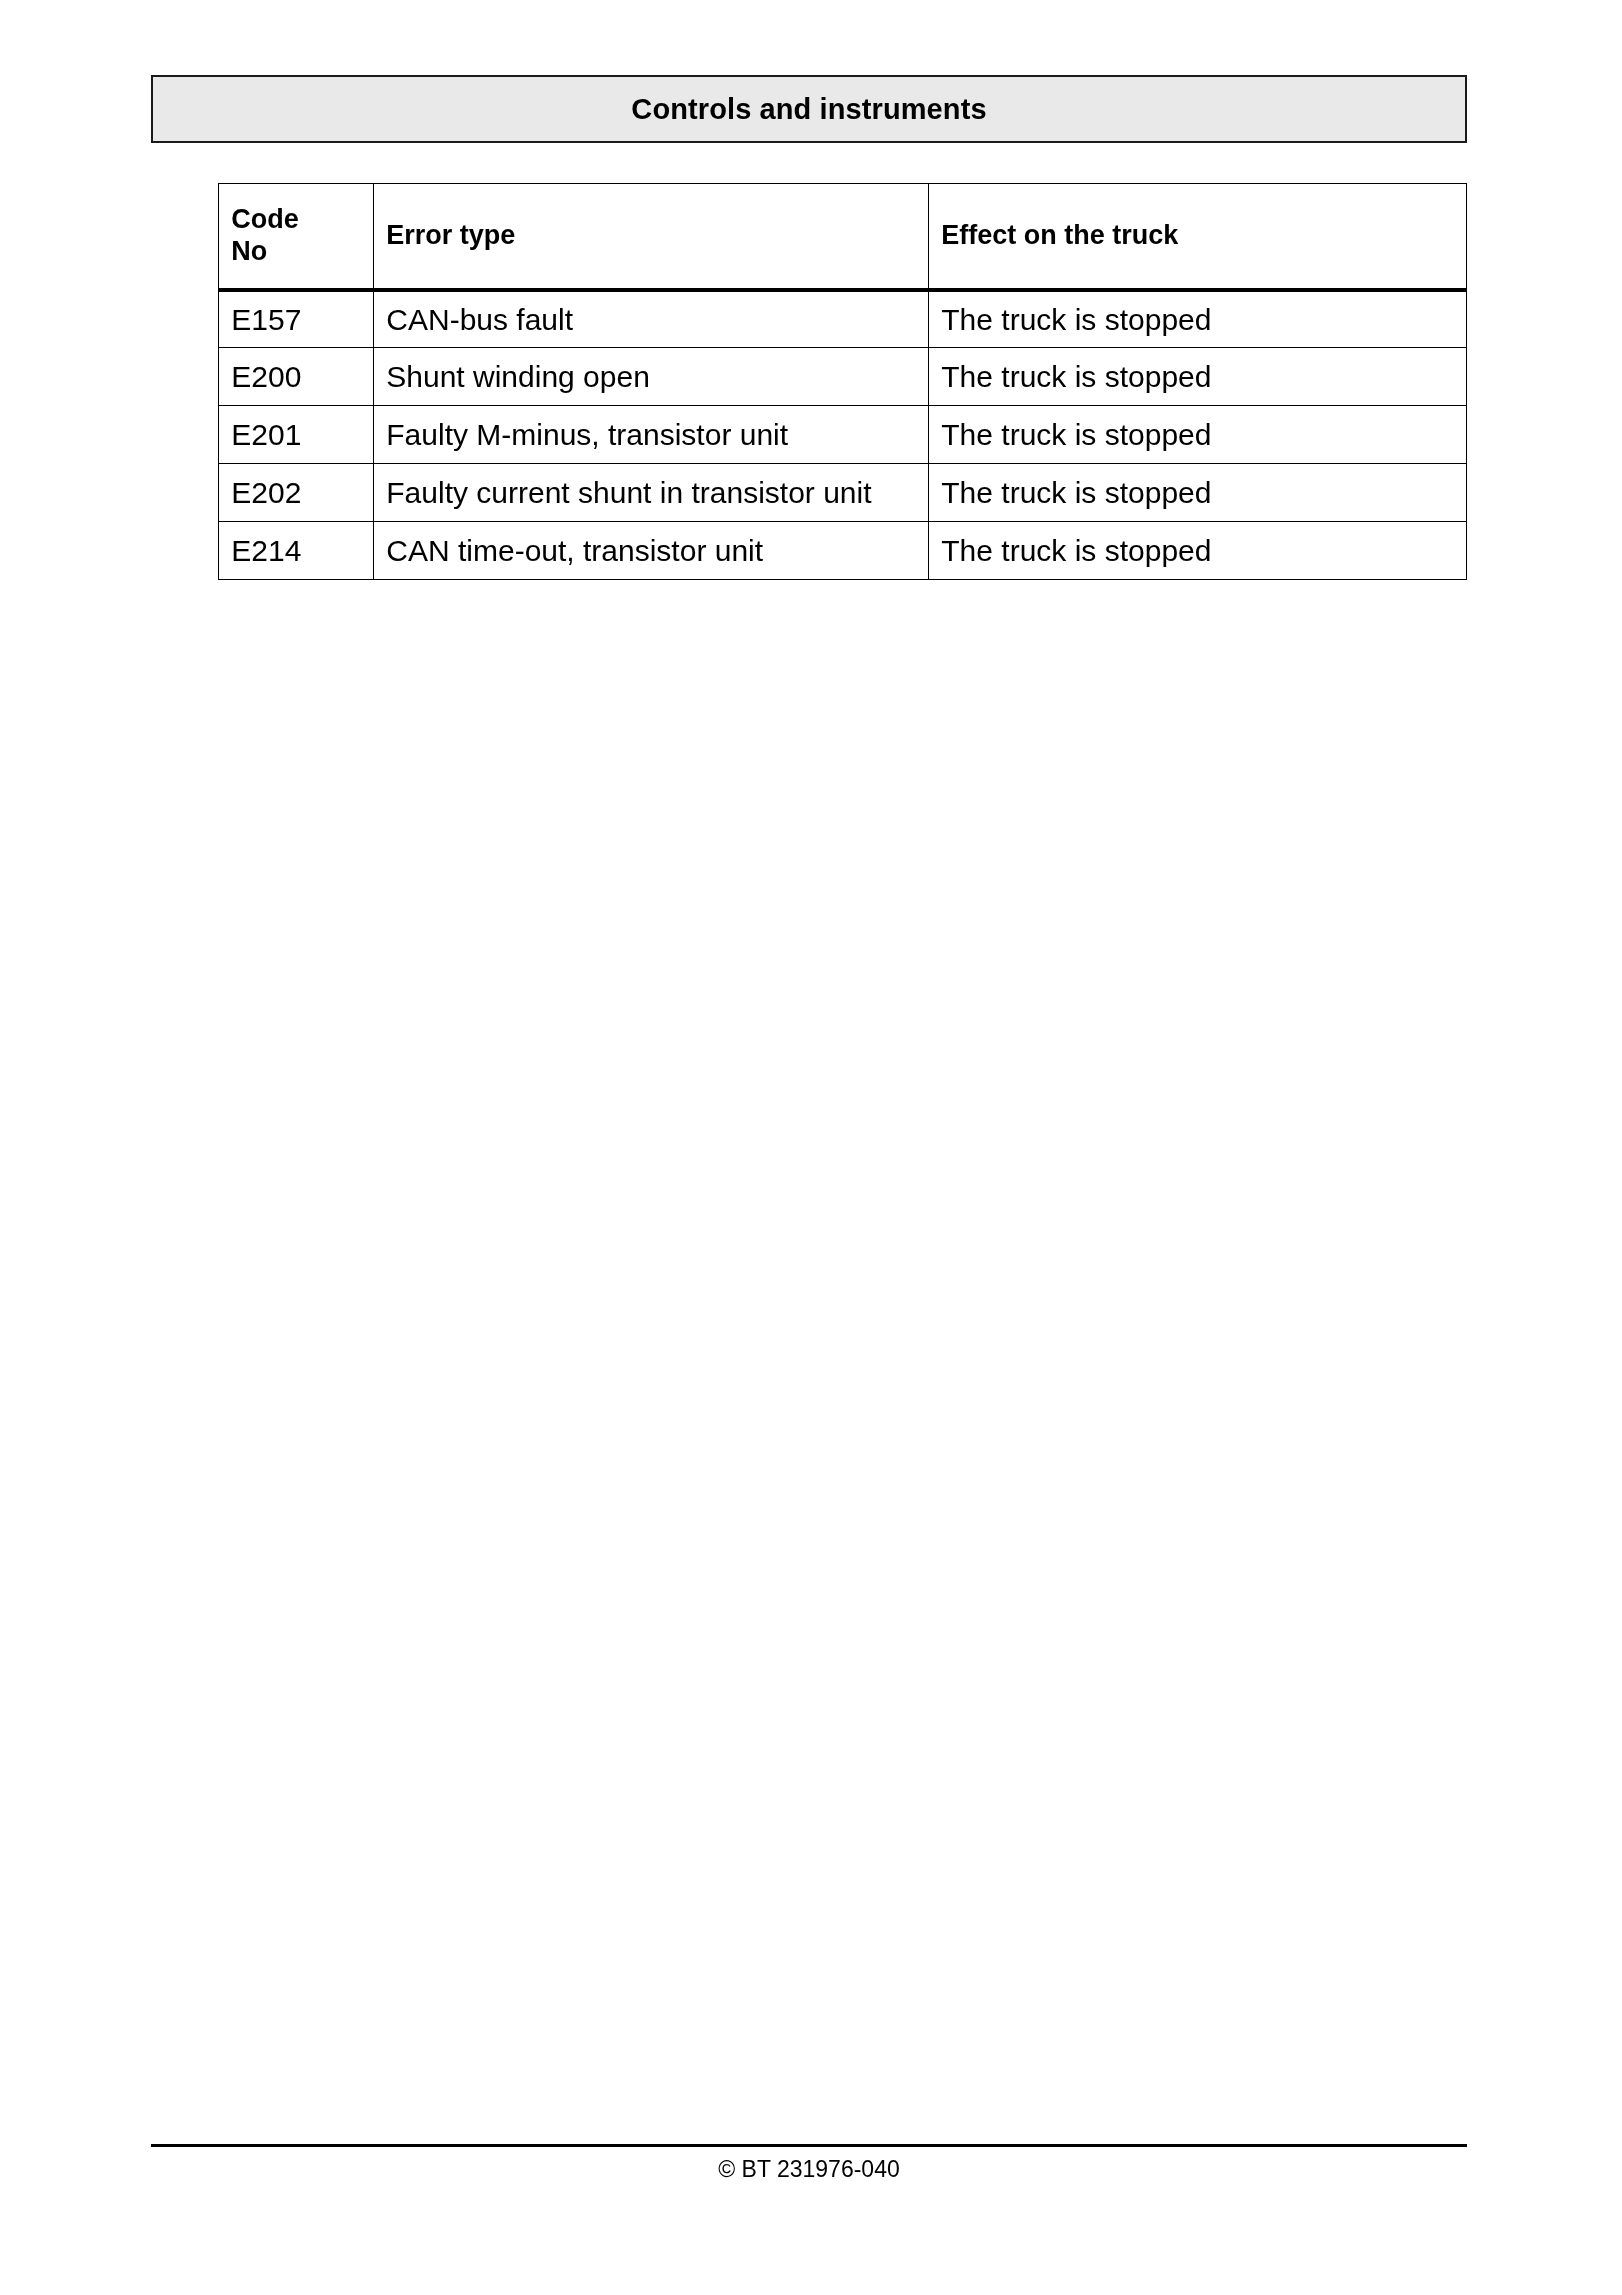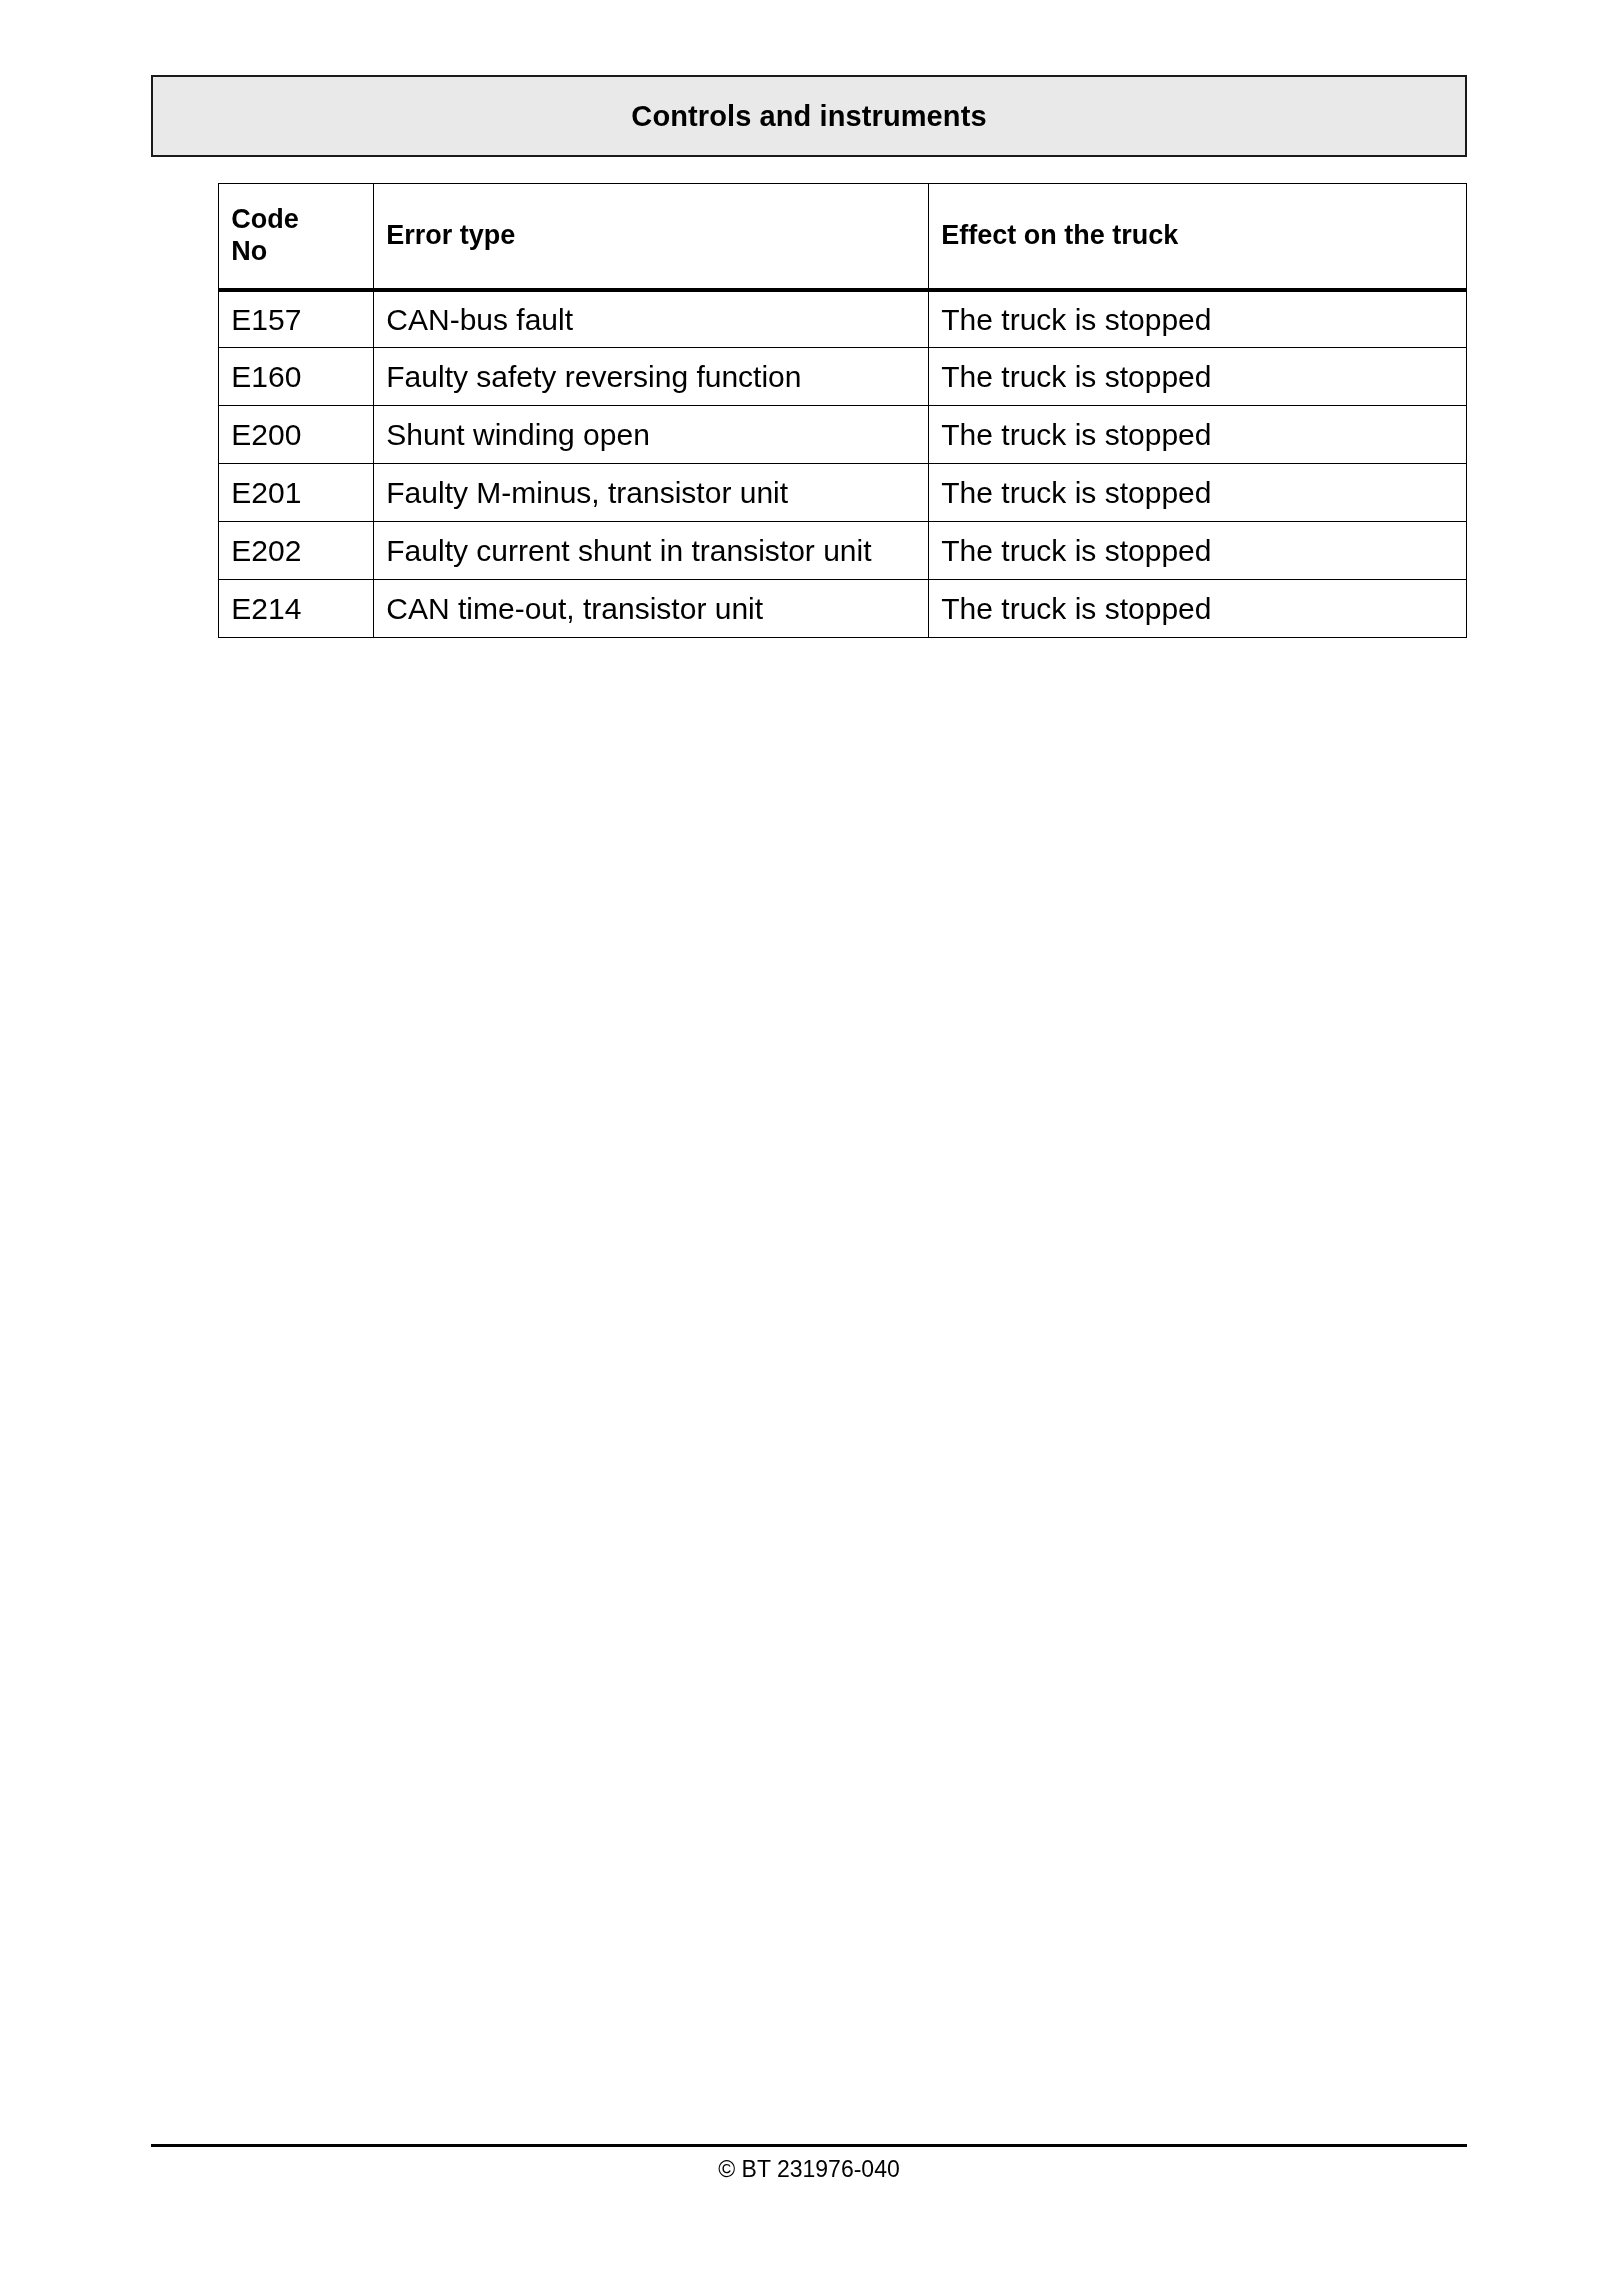--- a/index.html
+++ b/index.html
@@ -19,21 +19,21 @@
     background: #ffffff;
     overflow: hidden;
   }
 
   
   .header-band {
     position: absolute;
     left: 151px;
     top: 75px;
     width: 1316px;
-    height: 82px;
+    height: 68px;
     background: #e9e9e9;
     border: 2px solid #1a1a1a;
     box-sizing: border-box;
     display: flex;
     align-items: center;
     justify-content: center;
   }
   .header-title {
     font-size: 29px;
     font-weight: bold;
@@ -131,25 +131,20 @@
         <th>Effect on the truck</th>
       </tr>
     </thead>
     <tbody>
       <tr>
         <td>E157</td>
         <td>CAN-bus fault</td>
         <td>The truck is stopped</td>
       </tr>
       <tr>
-        <td>E160</td>
-        <td>Faulty safety reversing function</td>
-        <td>The truck is stopped</td>
-      </tr>
-      <tr>
         <td>E200</td>
         <td>Shunt winding open</td>
         <td>The truck is stopped</td>
       </tr>
       <tr>
         <td>E201</td>
         <td>Faulty M-minus, transistor unit</td>
         <td>The truck is stopped</td>
       </tr>
       <tr>

